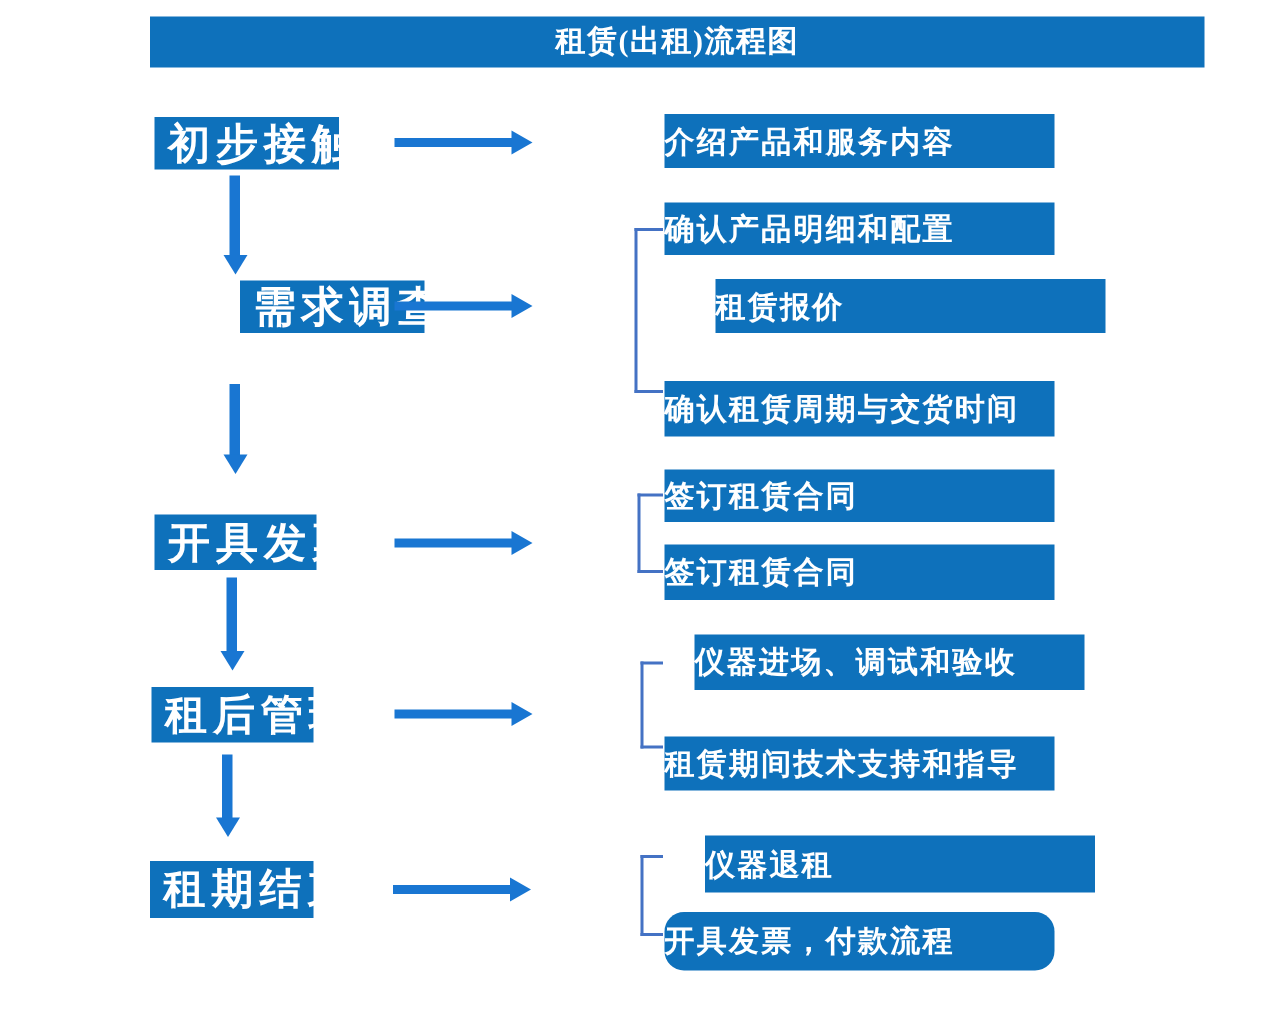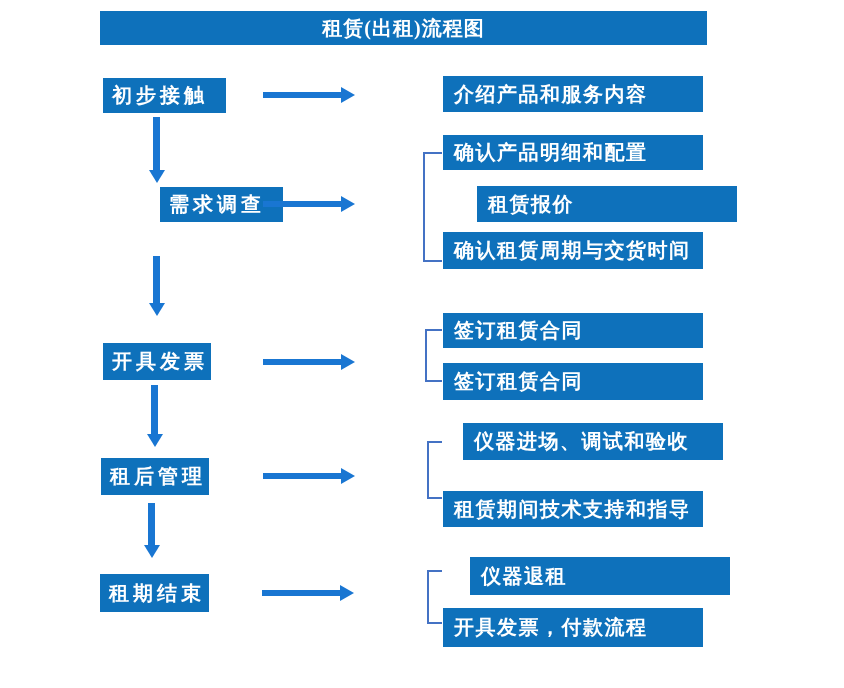--- a/index.html
+++ b/index.html
@@ -12,45 +12,45 @@
   .canvas {
     position: relative;
     width: 844px;
     height: 688px;
     background: #ffffff;
     overflow: hidden;
     font-family: "Liberation Serif", "DejaVu Serif", serif;
   }
   .title-bar {
     position: absolute;
-    left: 100px; top: 11px; width: 607px; height: 34px;
+    left: 100px; top: 11px; width: 703px; height: 34px;
     background: var(--box-blue);
     color: var(--text-white);
     font-size: 20px; font-weight: bold;
     line-height: 34px; text-align: center;
     letter-spacing: 1px;
   }
   .step-box {
     position: absolute;
     background: var(--box-blue);
     color: var(--text-white);
-    font-size: 20px; font-weight: bold;
+    font-size: 28px; font-weight: bold;
     display: flex; align-items: center;
     padding-left: 9px; box-sizing: border-box;
     letter-spacing: 4px;
     white-space: nowrap;
   }
   .detail-box {
     position: absolute;
     left: 443px; width: 260px;
     background: var(--box-blue);
     color: var(--text-white);
     font-size: 20px; font-weight: bold;
     display: flex; align-items: center;
-    padding-left: 11px; box-sizing: border-box;
+    padding-left: 0; box-sizing: border-box;
     letter-spacing: 1.5px;
     white-space: nowrap;
   }
   .h-arrow { position: absolute; width: 92px; height: 16px; }
   .h-arrow .shaft {
     position: absolute; left: 0; top: 5px;
     width: 79px; height: 6px; background: var(--arrow-blue);
   }
   .h-arrow .head {
     position: absolute; left: 78px; top: 0;
@@ -131,21 +131,21 @@
   </div>
 
   <div class="bracket" style="left:423px; top:152px; width:19px; height:110px;"></div>
   <div class="bracket" style="left:425px; top:329px; width:17px; height:53px;"></div>
   <div class="bracket" style="left:427px; top:441px; width:15px; height:58px;"></div>
   <div class="bracket" style="left:427px; top:570px; width:15px; height:54px;"></div>
 
   <div class="detail-box" style="top:76px;  height:36px;">介绍产品和服务内容</div>
   <div class="detail-box" style="top:135px; height:35px;">确认产品明细和配置</div>
   <div class="detail-box" style="top:186px; height:36px;margin-left:34px;">租赁报价</div>
-  <div class="detail-box" style="top:232px; height:37px;">确认租赁周期与交货时间</div>
+  <div class="detail-box" style="top:254px; height:37px;">确认租赁周期与交货时间</div>
   <div class="detail-box" style="top:313px; height:35px;">签订租赁合同</div>
   <div class="detail-box" style="top:363px; height:37px;">签订租赁合同</div>
   <div class="detail-box" style="top:423px; height:37px;margin-left:20px;">仪器进场、调试和验收</div>
   <div class="detail-box" style="top:491px; height:36px;">租赁期间技术支持和指导</div>
   <div class="detail-box" style="top:557px; height:38px;margin-left:27px;">仪器退租</div>
-  <div class="detail-box" style="top:608px; height:39px;">开具发票，付款流程</div>
+  <div class="detail-box" style="top:608px; height:39px;border-radius:13px;">开具发票，付款流程</div>
 
 </div>
 
 </body></html>

